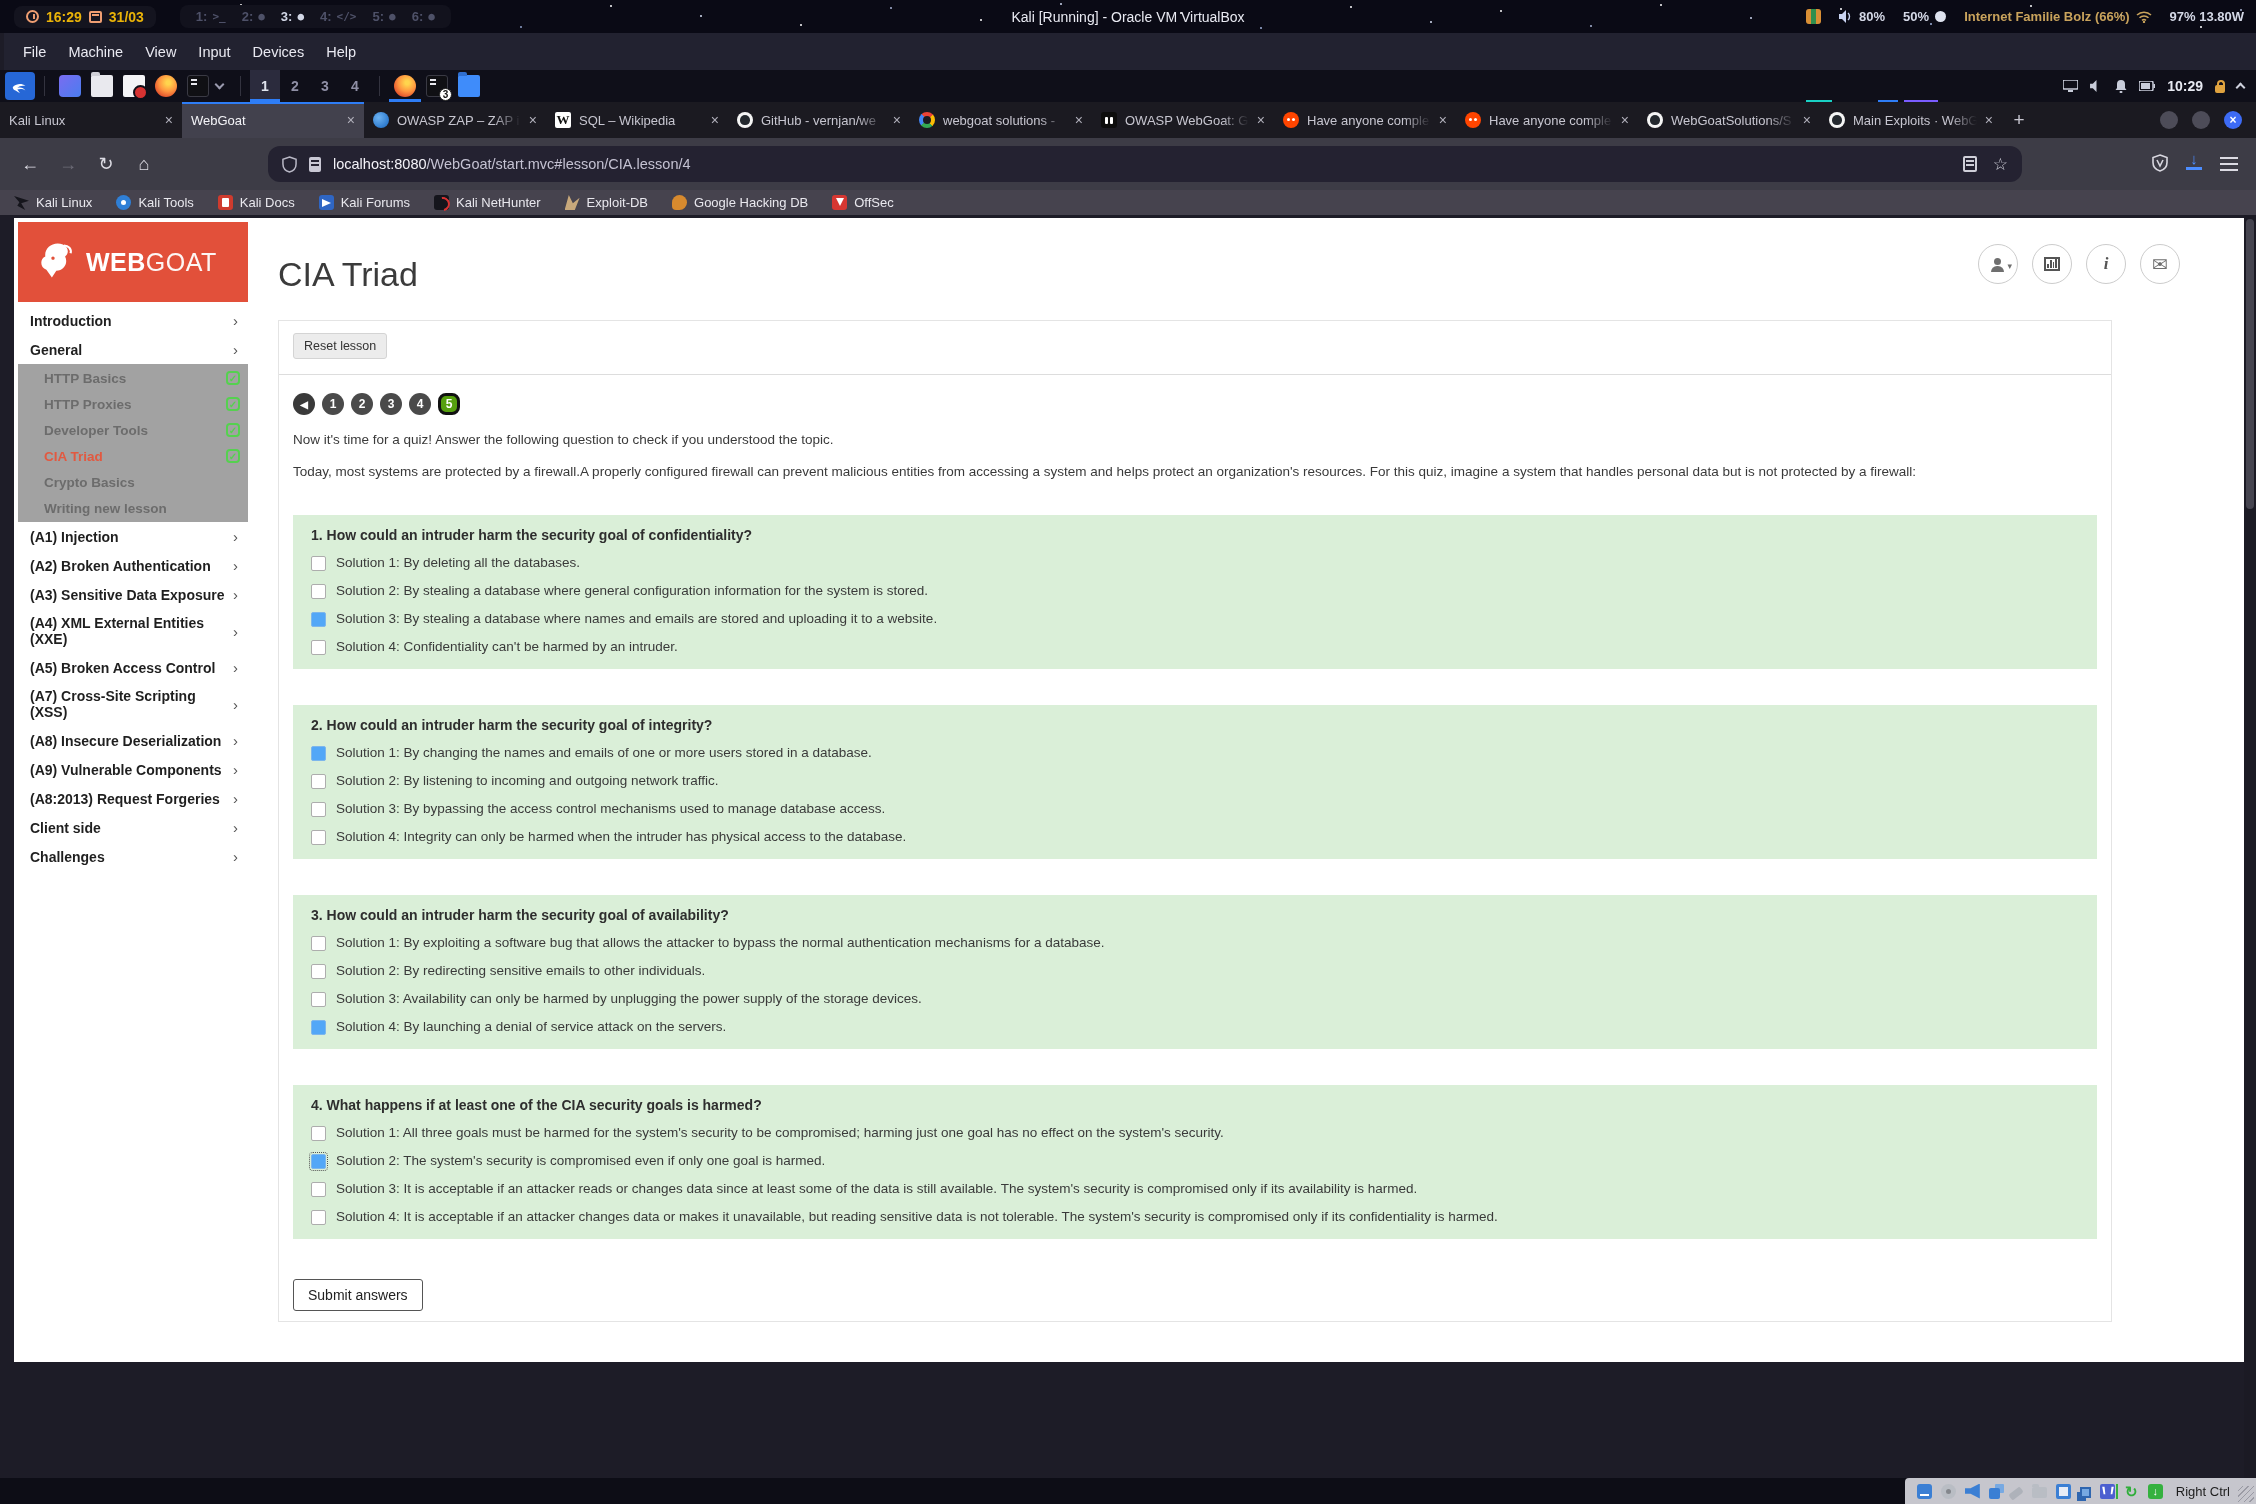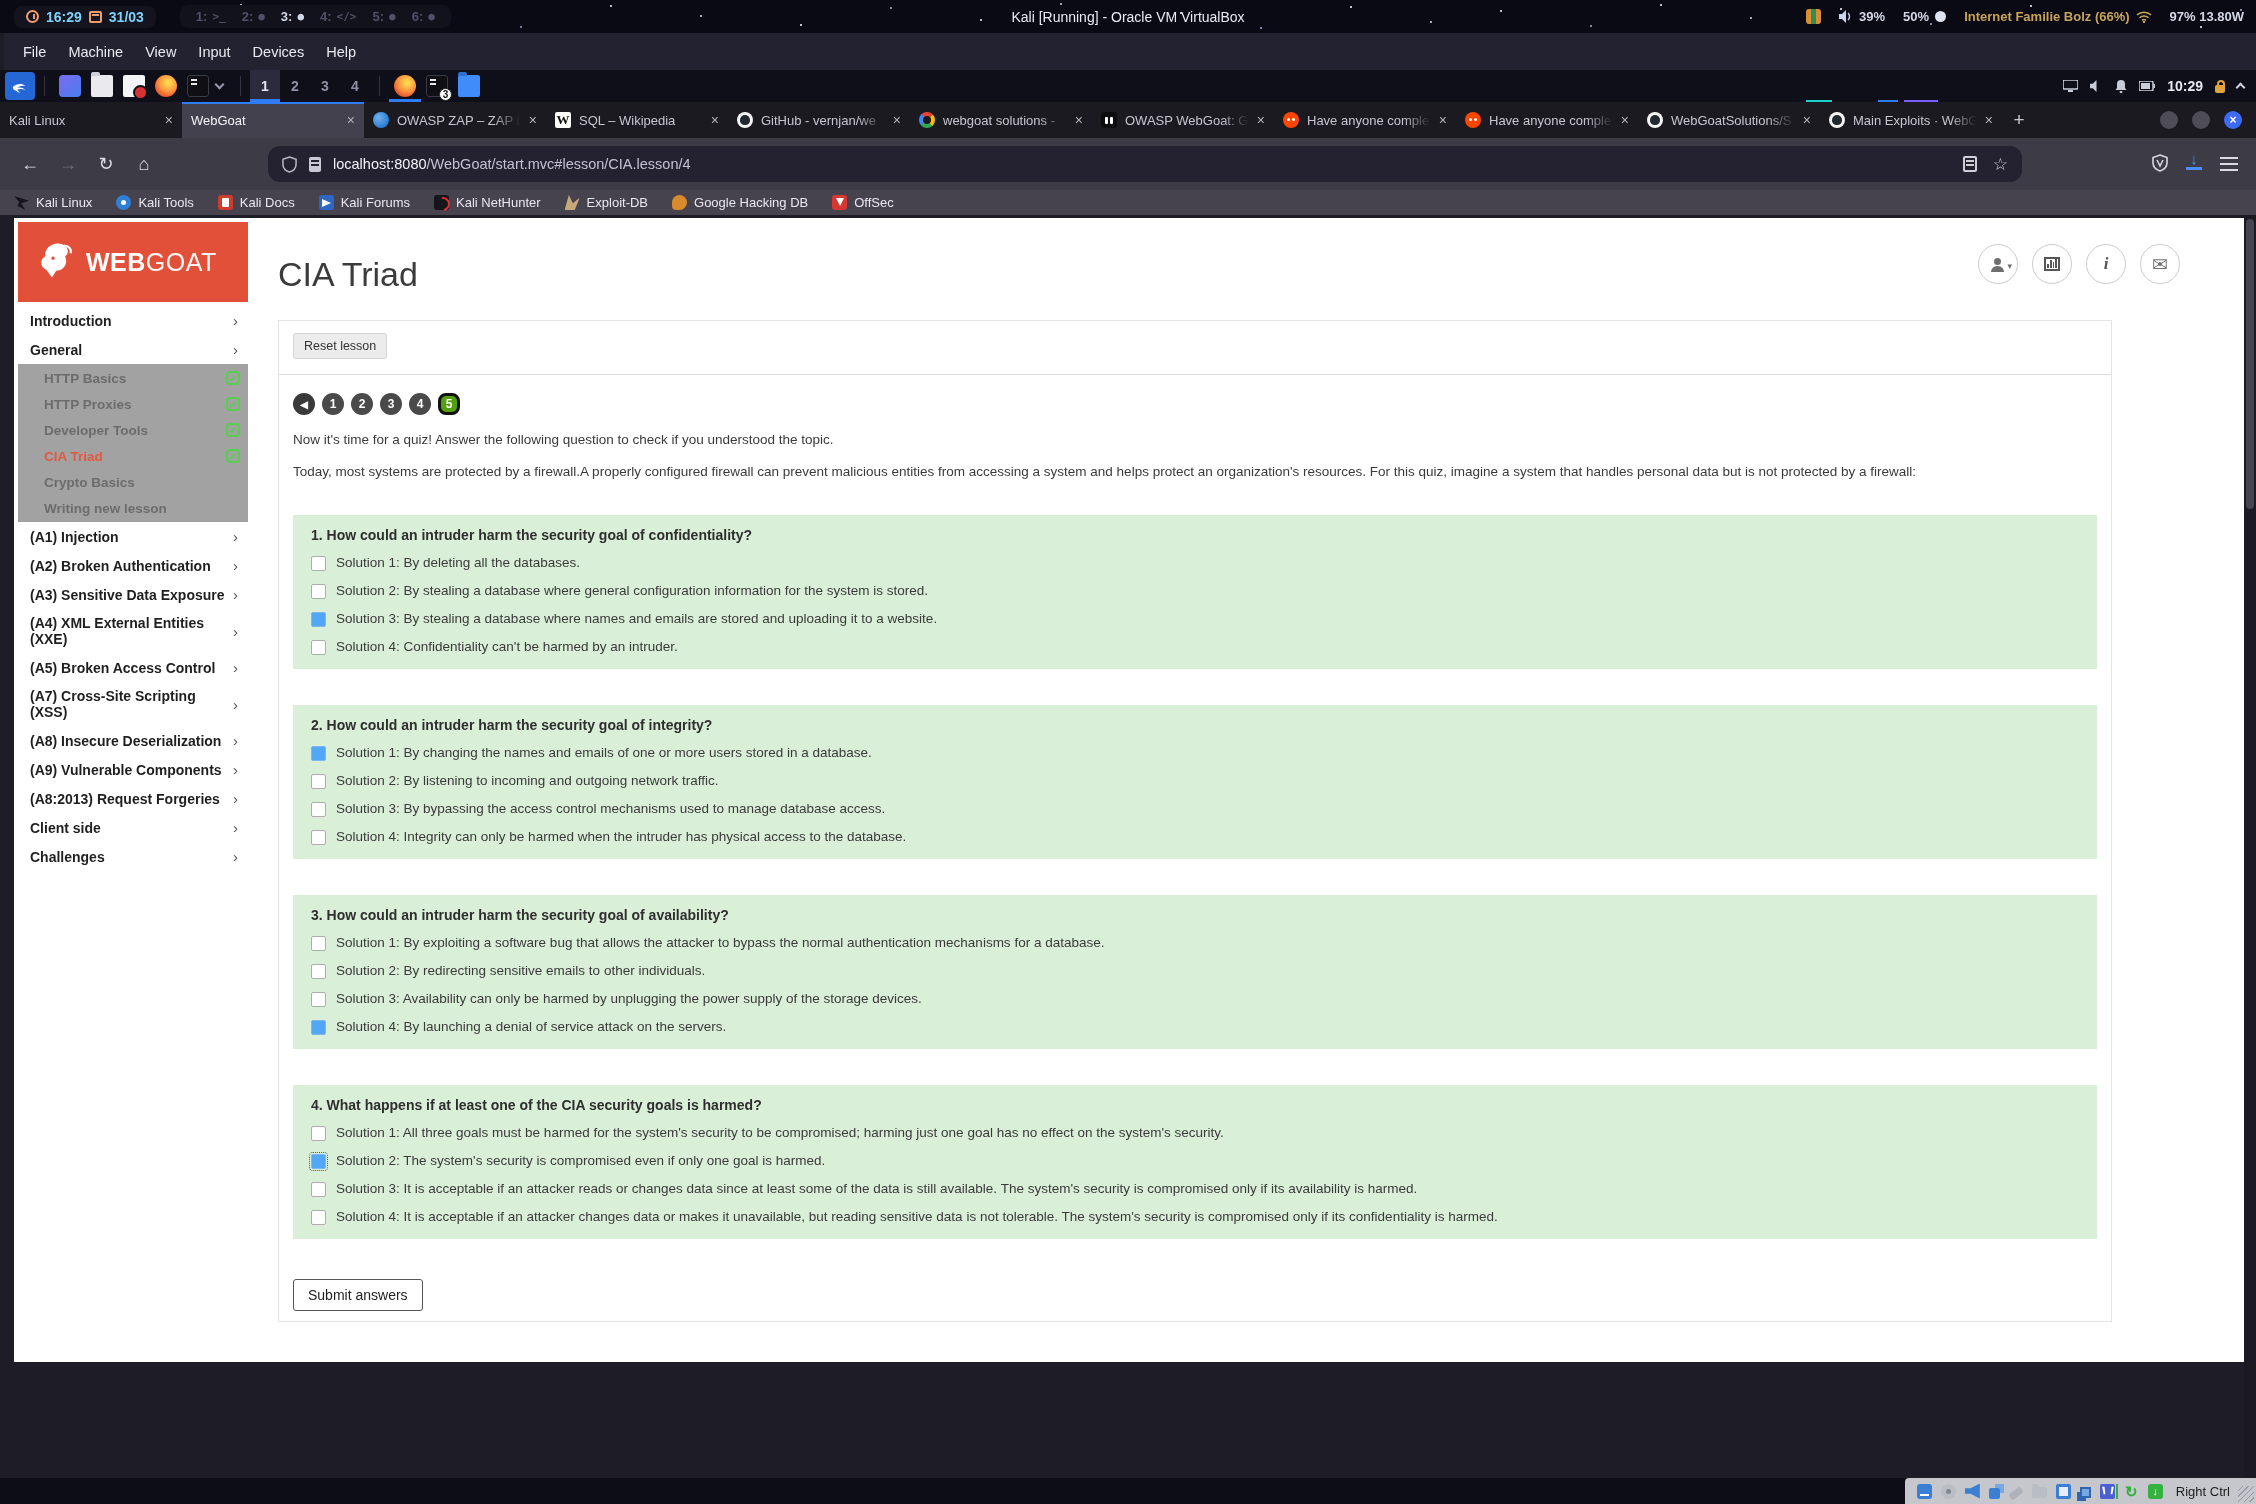--- a/index.html
+++ b/index.html
@@ -12,21 +12,21 @@
     box-shadow:60px 6px #fff,150px 22px #9fb0d8,240px 4px #fff,330px 18px #cdd6ef,420px 9px #fff,520px 26px #8fa0c8,
     610px 5px #fff,700px 15px #d8e0f5,800px 24px #fff,890px 7px #aab4d4,980px 19px #fff,1060px 3px #cdd6ef,
     1180px 12px #fff,1260px 27px #9fb0d8,1350px 6px #fff,1430px 21px #d8e0f5,1500px 10px #fff,1590px 25px #aab4d4,
     1660px 4px #fff,1750px 17px #cdd6ef,1840px 8px #fff,1930px 23px #9fb0d8,2030px 5px #fff,2120px 14px #d8e0f5,
     2200px 26px #fff,2240px 9px #aab4d4;}
   .pill{position:relative;background:#14141f;border-radius:8px;display:flex;align-items:center;gap:7px;padding:3px 12px;margin-left:14px;}
   .hclk{width:13px;height:13px;border:2px solid #ef9e72;border-radius:50%;position:relative;}
   .hclk::after{content:"";position:absolute;left:5px;top:2px;width:2px;height:5px;background:#ef9e72;}
   .hcal{width:13px;height:12px;border:2px solid #ef9e72;border-radius:2px;position:relative;}
   .hcal::after{content:"";position:absolute;left:1px;top:1px;width:7px;height:2px;background:#ef9e72;}
-  .htxt{color:#7dd3fc;font-size:14px;font-weight:700;}
+  .htxt{color:#eab308;font-size:14px;font-weight:700;}
   .ws-pill{position:relative;background:#12121d;border-radius:8px;display:flex;align-items:center;gap:16px;padding:4px 16px;margin-left:24px;}
   .ws-it{display:flex;align-items:center;gap:5px;color:#4e5168;font-size:13px;font-weight:700;}
   .ws-it .g{font-family:"DejaVu Sans Mono",monospace;font-size:11px;}
   .ws-it[data-state~="active"]{color:#d2d7e6;}
   .host-title{position:absolute;left:50%;top:50%;transform:translate(-50%,-50%);color:#e9eaf2;font-size:14px;white-space:nowrap;}
   .tray{margin-left:auto;display:flex;align-items:center;gap:18px;padding-right:12px;color:#d4d8e6;font-size:13px;font-weight:700;position:relative;}
   .kbd-ind{width:15px;height:15px;border-radius:3px;background:#23232f;overflow:hidden;display:flex;}
   .kbd-ind i{flex:1;}
   .kbd-ind i:nth-child(1){background:#d98f35;}
   .kbd-ind i:nth-child(2){background:#2f8f4e;}
@@ -259,21 +259,21 @@
       <span class="kbd-ind">
           <i></i>
           <i></i>
           <i></i>
         </span>
       <span class="grp">
         <svg width="14" height="13" viewBox="0 0 14 13">
             <path d="M0 4h3l4-4v13l-4-4H0z" fill="#c9d4f2"></path>
             <path d="M9 3c2 1.5 2 5.5 0 7" stroke="#c9d4f2" stroke-width="1.4" fill="none"></path>
           </svg>
-        <span>39%</span>
+        <span>80%</span>
       </span>
       <span class="grp">
         <span>50%</span>
         <span class="dot-b"></span>
       </span>
       <span class="grp wifi-grp">
         <span>Internet Familie Bolz (66%)</span>
         <svg width="16" height="12" viewBox="0 0 16 12">
             <path d="M1 4a10 10 0 0 1 14 0M3.5 6.8a6.5 6.5 0 0 1 9 0M6 9.4a3 3 0 0 1 4 0" stroke="#c9a35c" stroke-width="1.5" fill="none"></path>
             <circle cx="8" cy="11" r="1.2" fill="#c9a35c"></circle>

